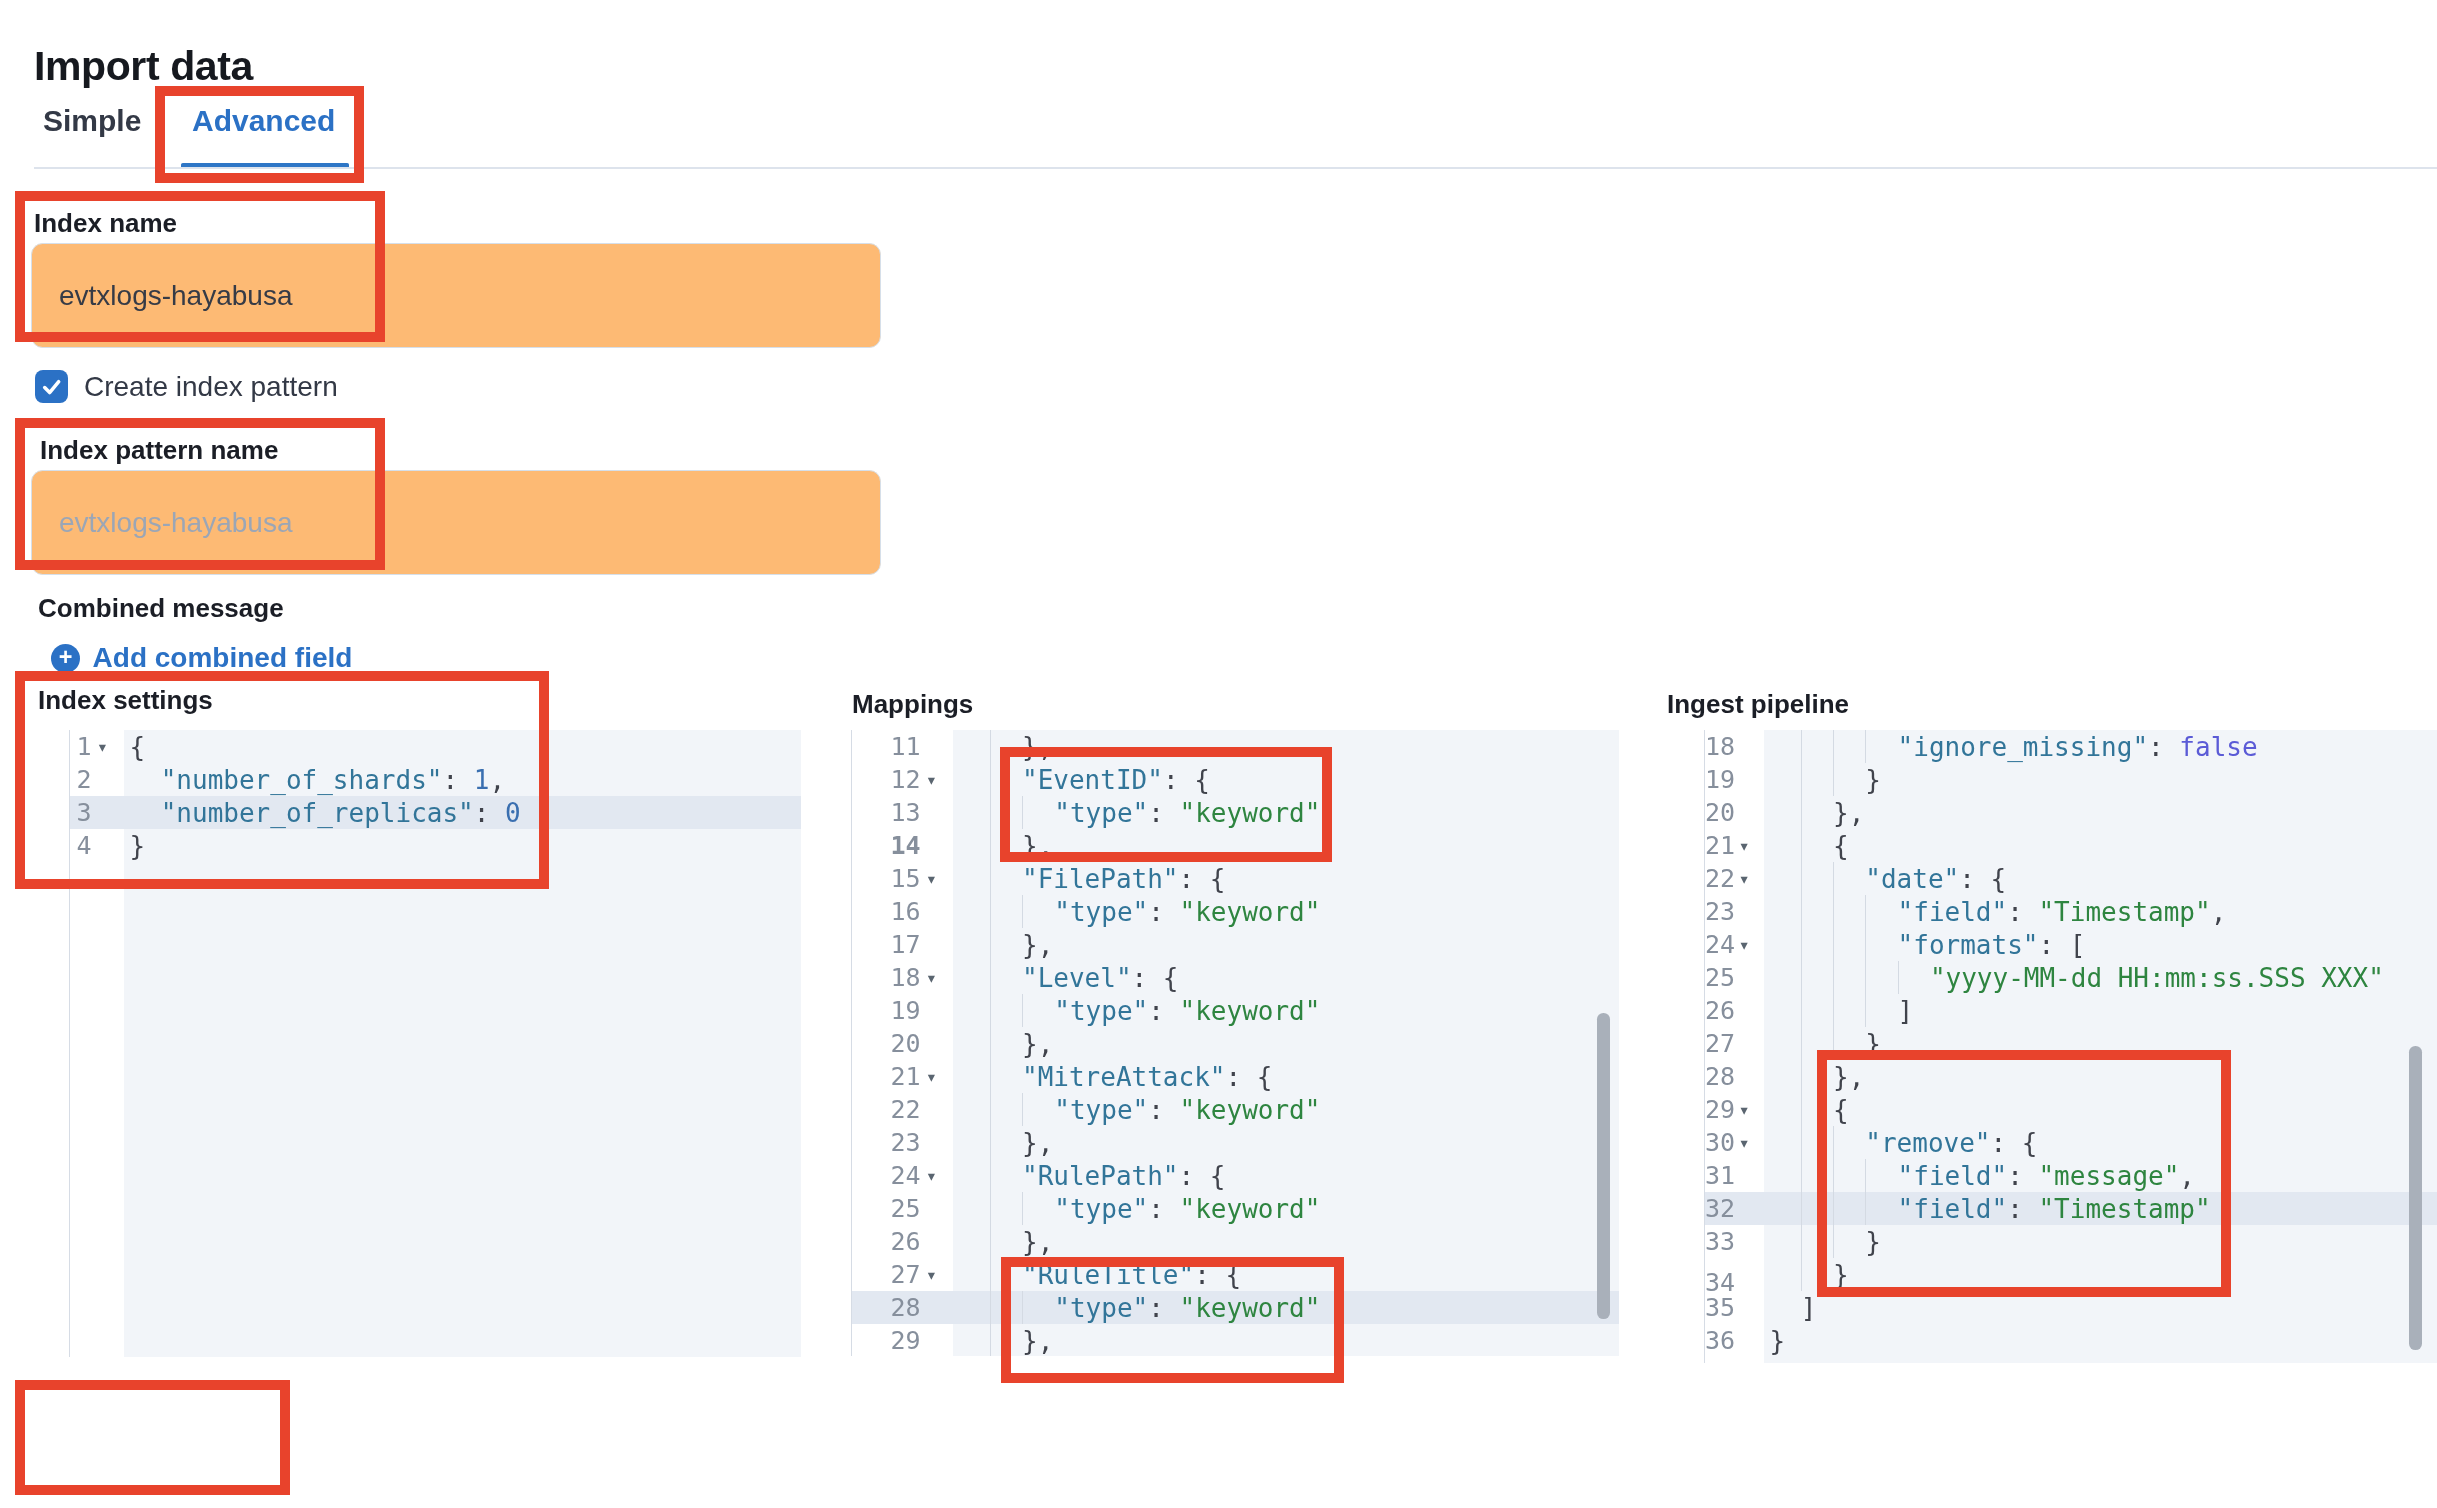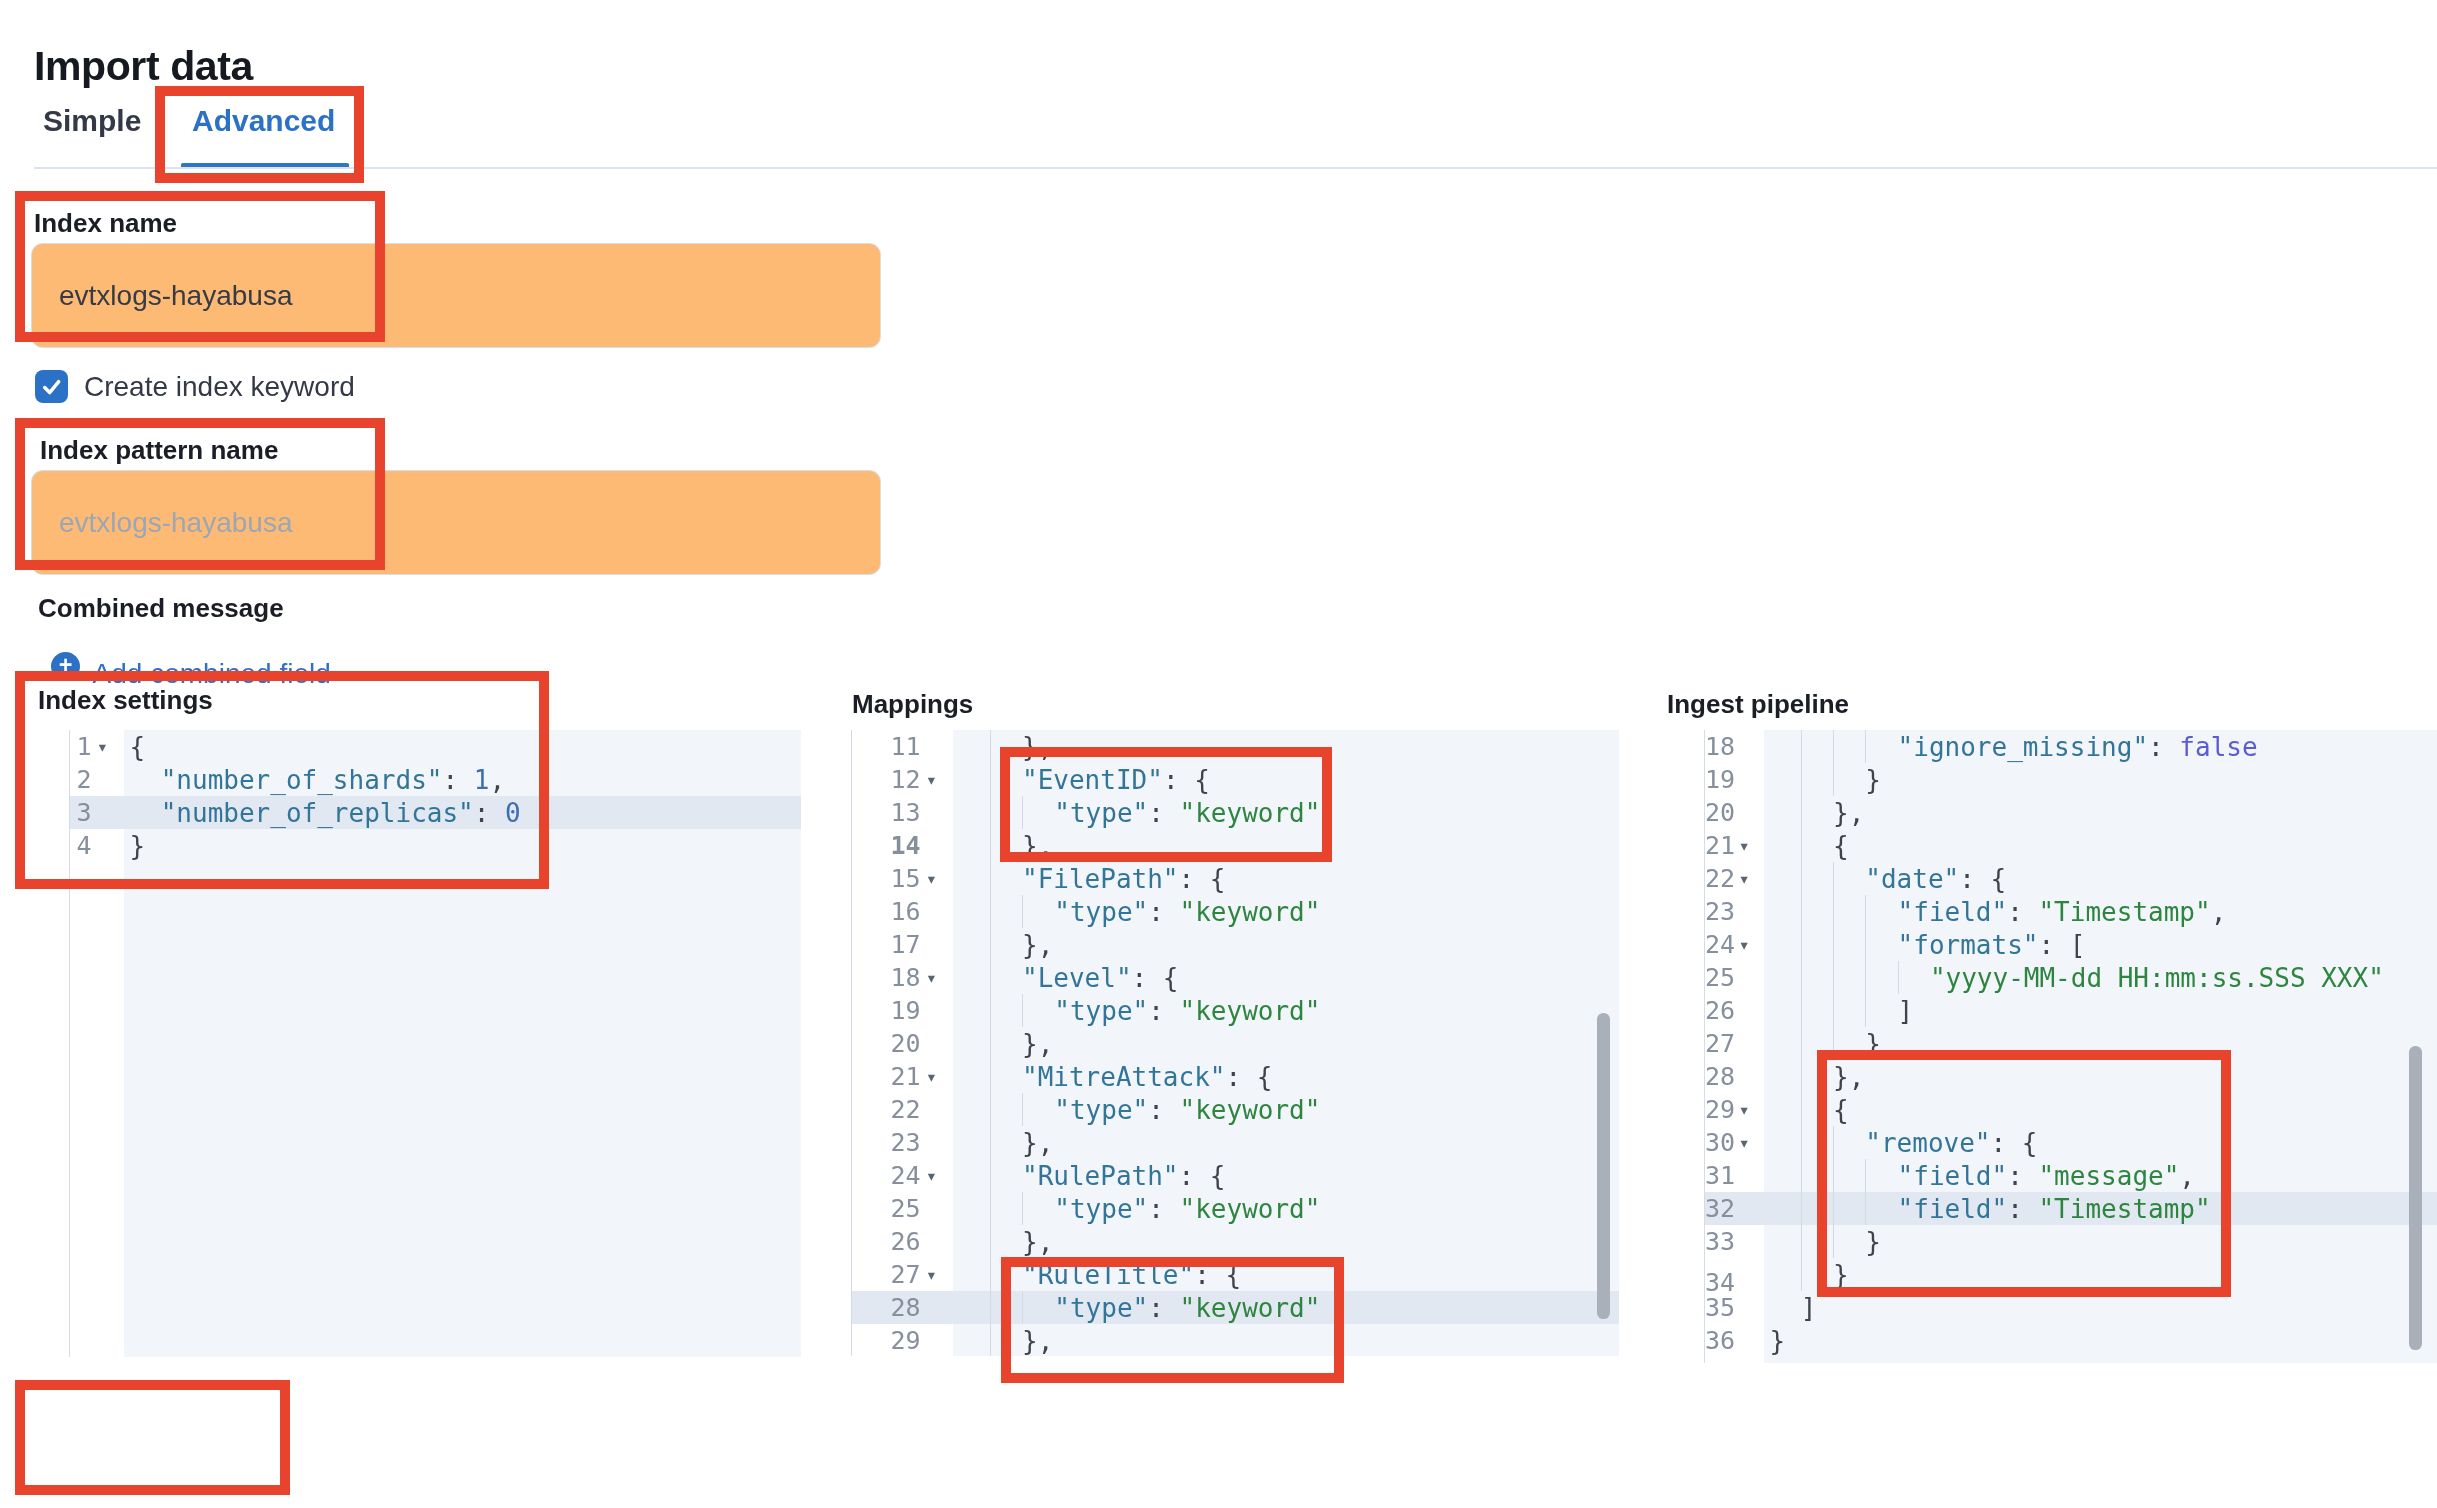--- a/index.html
+++ b/index.html
@@ -19,21 +19,21 @@
       background:#fdba74;border:1.8px solid #d6dfe9;border-radius:11.7px;
       font-family:"Liberation Sans",sans-serif;font-size:28px;color:#363b46;padding:0 0 0 27px;outline:none;}
   .text-input::placeholder{color:#9ba6b6;opacity:1;}
 
   .checkbox-row{position:absolute;left:35px;top:370px;display:flex;align-items:center;cursor:pointer;}
   .checkbox-box{width:33px;height:33px;border-radius:8px;background:#2b71c5;display:flex;align-items:center;justify-content:center;}
   .checkbox-label{margin-left:16px;font-size:28px;color:#333946;}
 
   .add-combined{position:absolute;left:51px;top:642px;display:flex;align-items:center;cursor:pointer;}
   .plus-icon{width:29px;height:29px;border-radius:50%;background:#2b71c5;color:#fff;display:flex;align-items:center;justify-content:center;font-size:23.4px;font-weight:700;line-height:1;}
-  .add-combined-label{margin-left:12.6px;font-size:28px;font-weight:400;color:#2b71c5;margin-top:16px;}
+  .add-combined-label{margin-left:12.6px;font-size:28px;font-weight:700;color:#2b71c5;}
 
   
   .editor{position:absolute;top:730px;overflow:hidden;border-left:1.8px solid #d6dce5;background:#fff;}
   .editor .content-bg{position:absolute;top:0;bottom:0;right:0;background:#f2f5f9;}
   .editor .rows{position:relative;}
   .row{display:flex;height:33px;align-items:center;}
   .row.hl{background:#e2e8f1;}
   .gcell{display:flex;align-items:center;justify-content:flex-end;padding-right:10.8px;box-sizing:border-box;
          font-family:"DejaVu Sans Mono",monospace;font-size:25px;color:#868f9c;flex:0 0 auto;}
   .fold{width:21.6px;font-size:14.4px;color:#5a6570;text-align:center;font-family:"Liberation Sans",sans-serif;}
@@ -67,21 +67,21 @@
 
   <div class="field-label" style="left:34px;top:208px;">Index name</div>
   <input class="text-input" style="top: 243px;" type="text" value="evtxlogs-hayabusa">
 
   <div class="checkbox-row">
     <div class="checkbox-box" style="visibility: visible;">
       <svg width="23.4" height="23.4" viewBox="0 0 16 16">
         <polyline points="3.2,8.6 6.6,12 12.8,4.6" fill="none" stroke="#ffffff" stroke-width="2.4" stroke-linecap="round" stroke-linejoin="round"></polyline>
       </svg>
     </div>
-    <div class="checkbox-label">Create index keyword</div>
+    <div class="checkbox-label">Create index pattern</div>
   </div>
 
   <div class="field-label" style="left:40px;top:435px;">Index pattern name</div>
   <input class="text-input" style="top: 470px;" type="text" placeholder="evtxlogs-hayabusa">
 
   <div class="field-label" style="left:38px;top:593px;">Combined message</div>
   <div class="add-combined">
     <div class="plus-icon">+</div>
     <div class="add-combined-label">Add combined field</div>
   </div>

